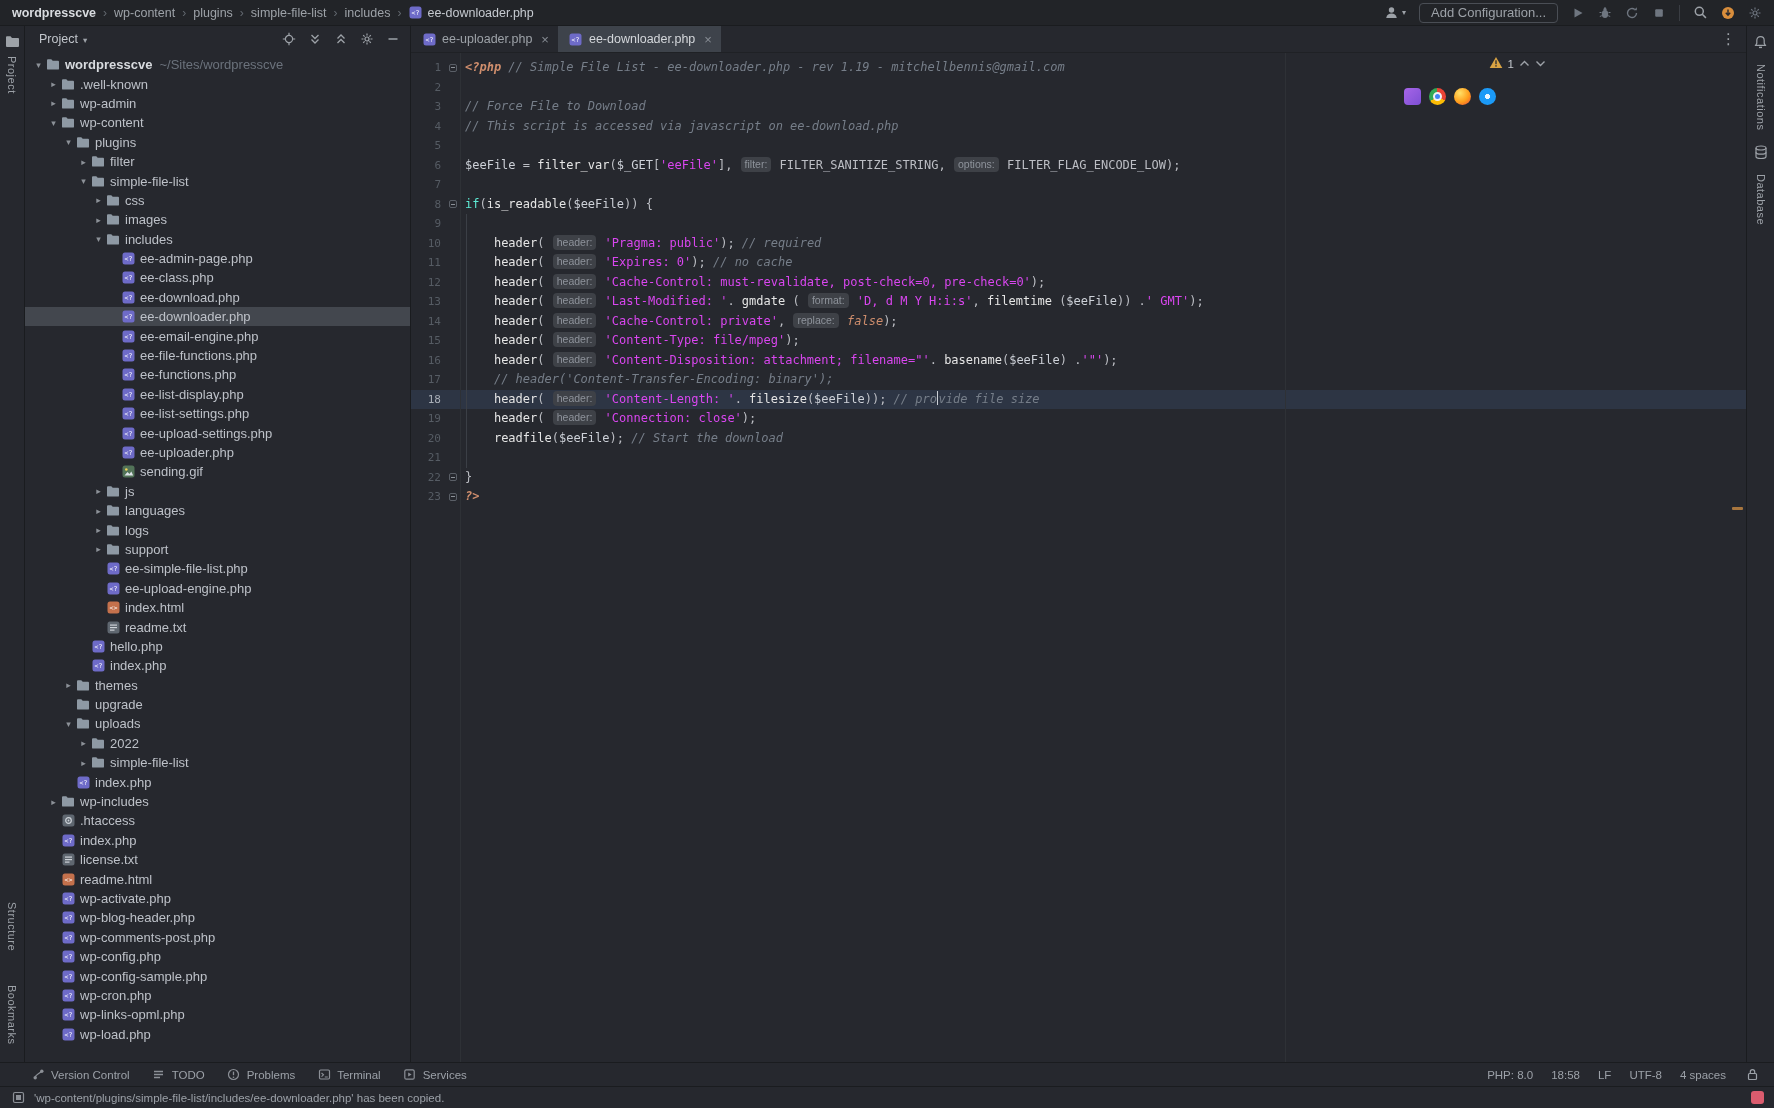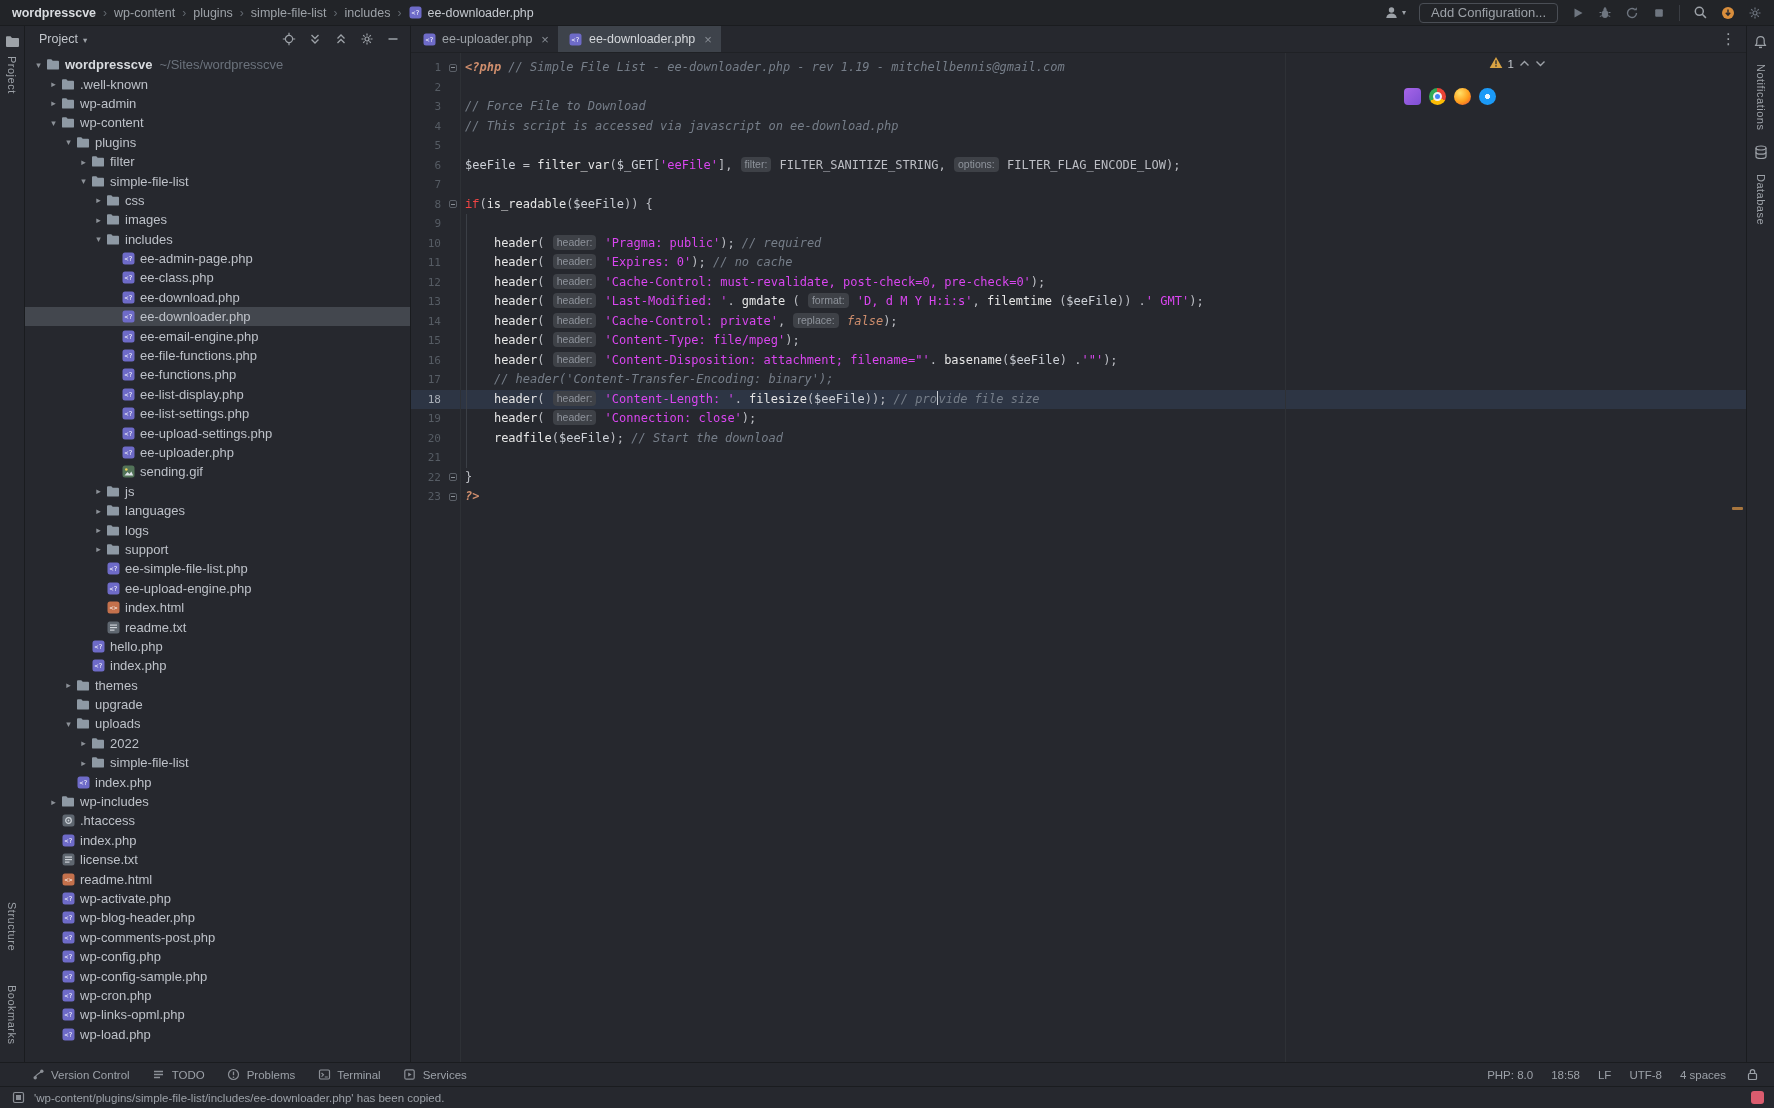--- a/index.html
+++ b/index.html
@@ -60,21 +60,21 @@
   .line.cur{background:#2D3544;}
   .ln{width:35px;flex:none;text-align:right;color:#565C64;font-size:11px;padding-right:5px;}
   .line.cur .ln{color:#A9AFB8;}
   .fold{width:14px;flex:none;display:flex;align-items:center;justify-content:center;}
   .fbox{width:8px;height:8px;border:1px solid #5A5F67;border-radius:2px;position:relative;}
   .fbox::after{content:"";position:absolute;left:1px;right:1px;top:2.5px;height:1px;background:#8C9198;}
   .codecell{padding-left:5px;}
   .codecell .p{color:#BCBEC4;}
   .codecell .c{color:#767E89;font-style:italic;}
   .codecell .s{color:#d946ef;}
-  .codecell .k{color:#ef4444;font-family:Liberation Mono, monospace;}
+  .codecell .k{color:#5eead4;}
   .codecell .ki{color:#CF8E6D;font-style:italic;}
   .codecell .f{color:#e5e5e5;}
   .codecell .v{color:#CDD1D8;}
   .codecell .t{color:#CF8E6D;font-style:italic;font-weight:bold;}
   .codecell .h{display:inline-block;background:#3E4147;color:#8E939B;font-family:"Liberation Sans",sans-serif;font-size:10.5px;line-height:15px;height:15px;padding:0 4px;border-radius:4px;margin:0 1px;vertical-align:1px;}
   .caret{display:inline-block;width:1.5px;height:14px;background:#CBCFD5;vertical-align:-2px;}
 
   .inspect{position:absolute;top:3px;right:200px;display:flex;align-items:center;gap:5px;font-size:11.5px;color:#C2C6CC;font-family:"Liberation Sans",sans-serif;}
   .chev-ico{display:inline-flex;align-items:center;}
   .browsers{position:absolute;top:35px;right:250px;display:flex;gap:8px;align-items:center;}

